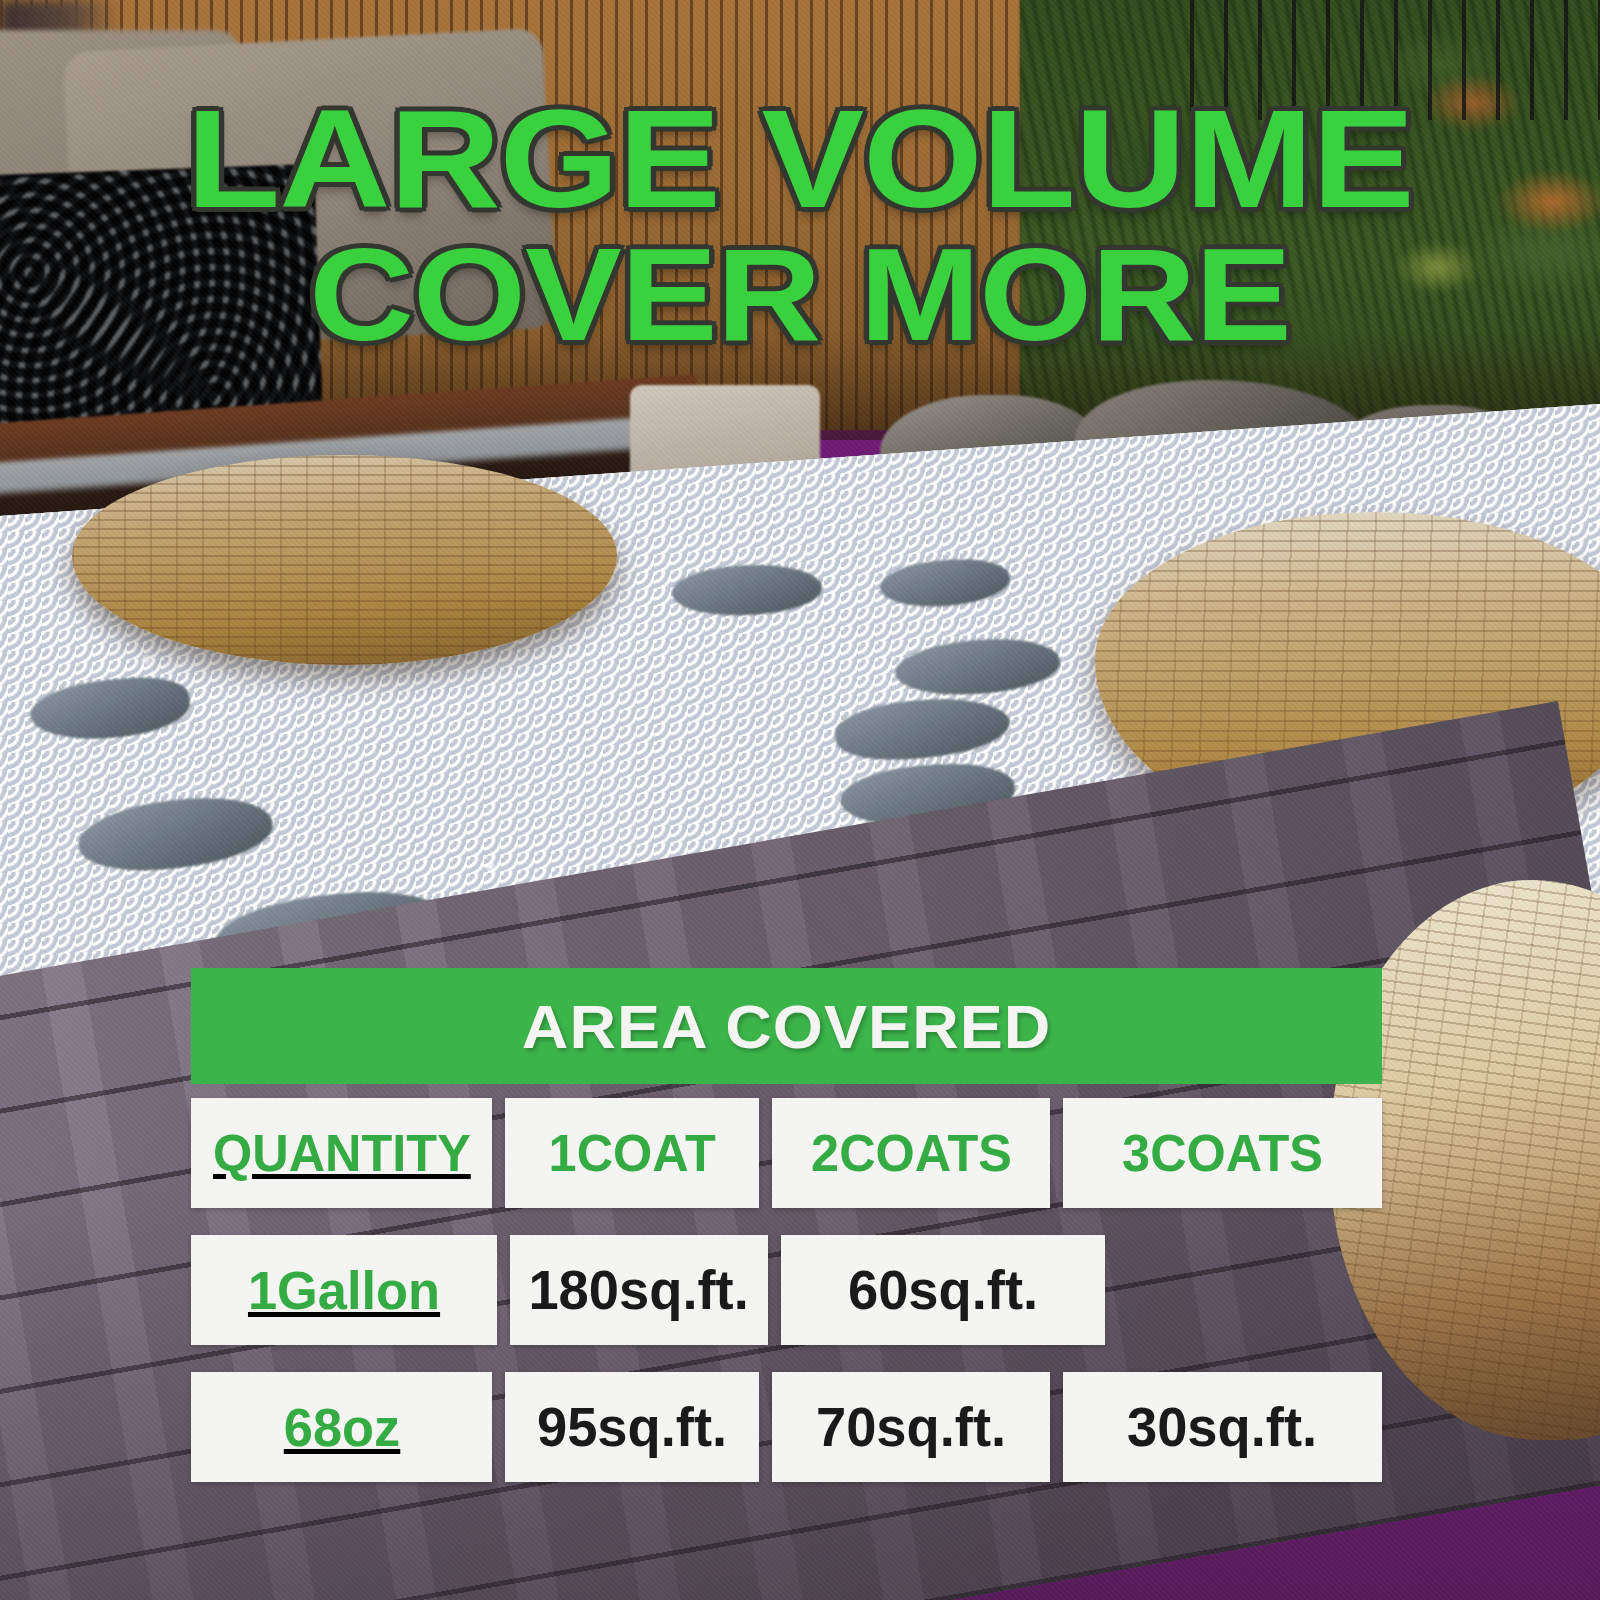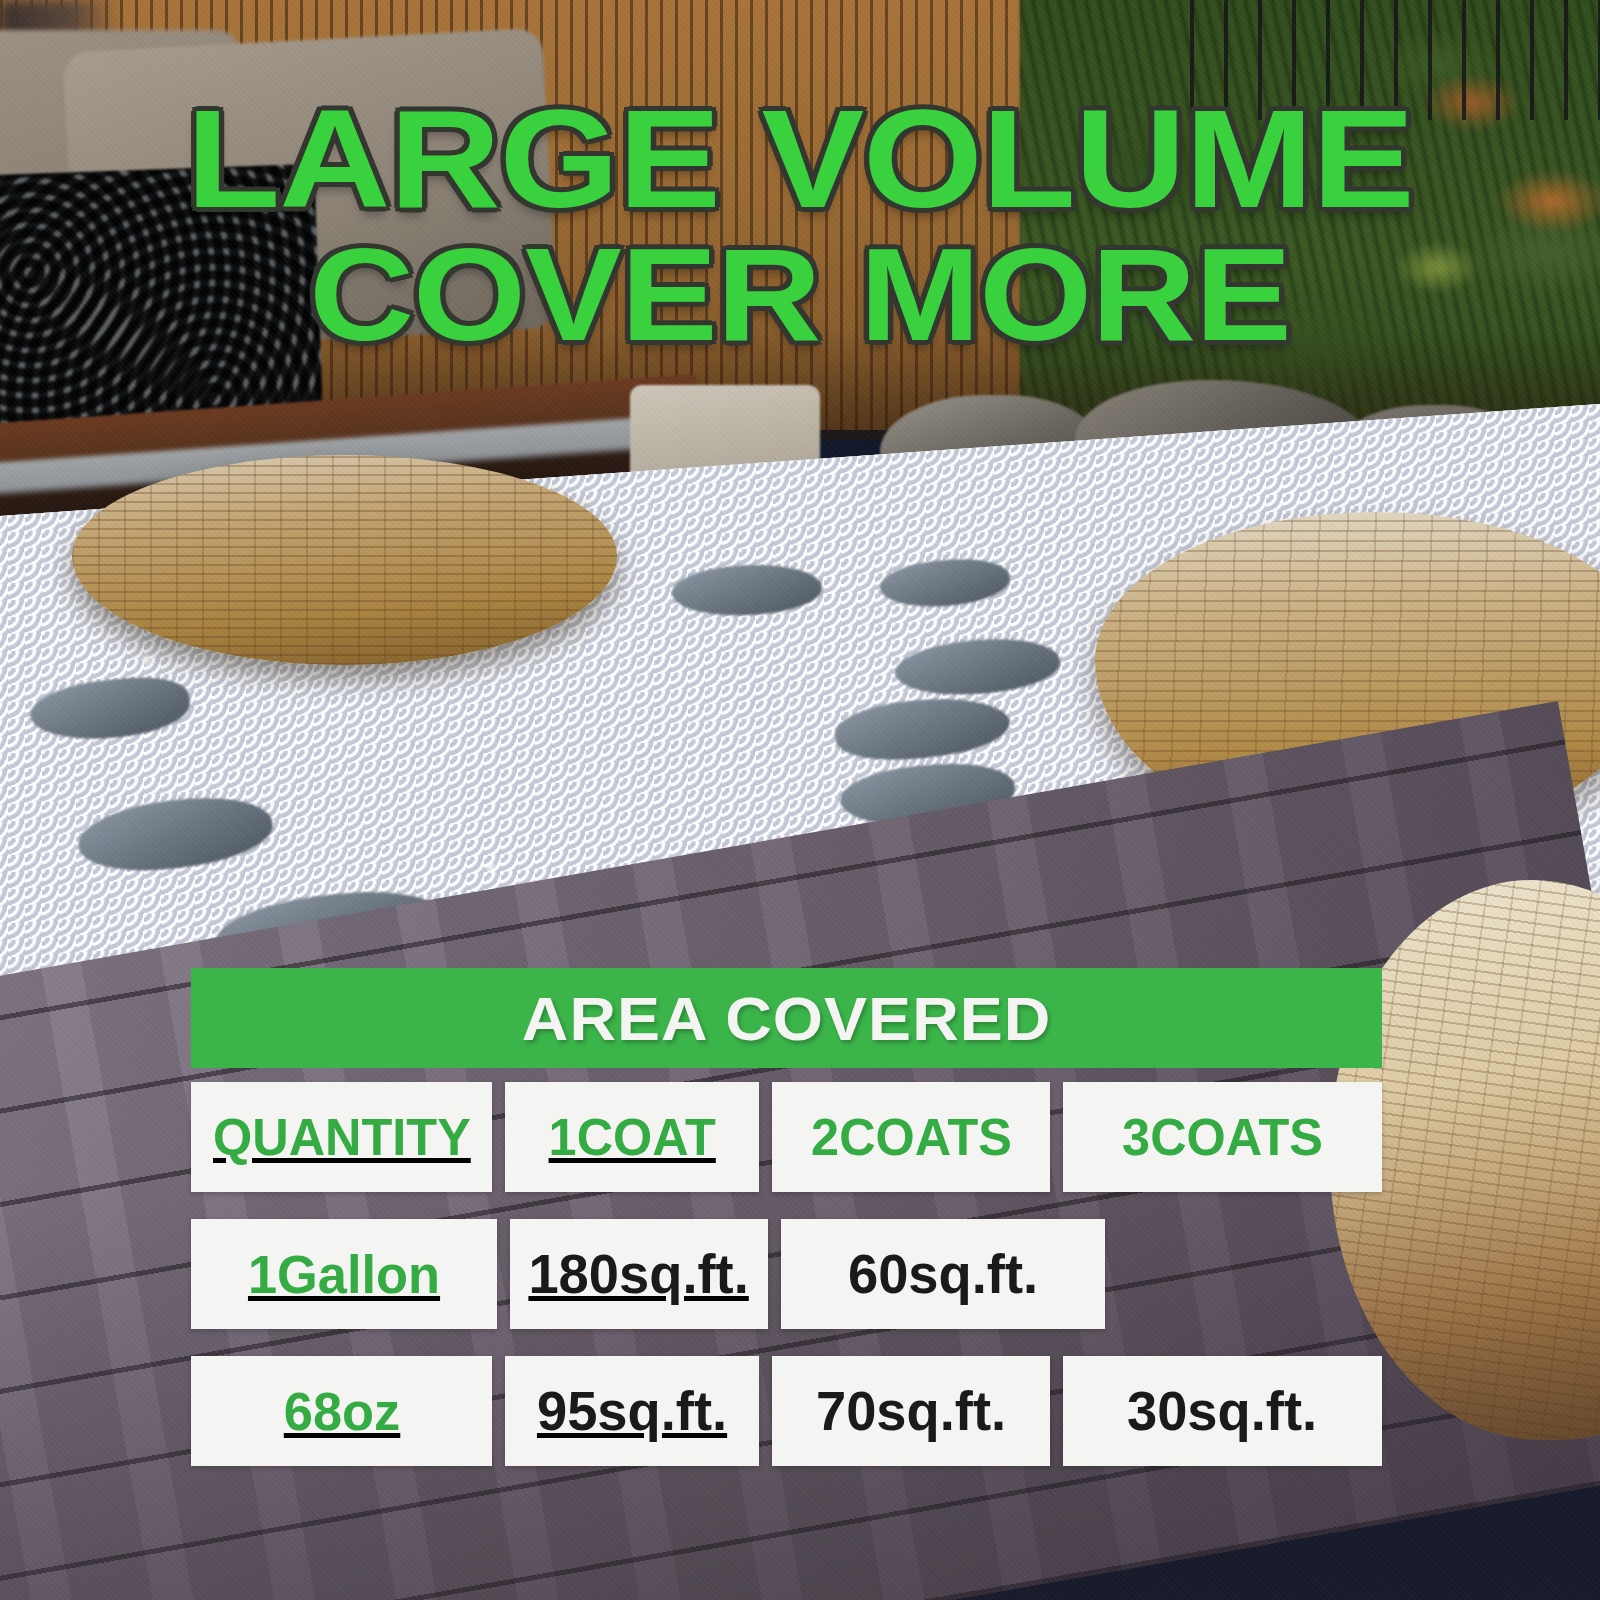--- a/index.html
+++ b/index.html
@@ -1,19 +1,19 @@
 <!DOCTYPE html>
 <html><head>
 <meta charset="utf-8">
 <style>
   html,body{margin:0;padding:0;background:#000;}
   .stage{
     position:relative;width:1600px;height:1600px;overflow:hidden;
     font-family:"Liberation Sans","DejaVu Sans",sans-serif;
-    background:#0f172a;
+    background:#701a75;
   }
 
   
   .photo{position:absolute;inset:0;overflow:hidden;}
 
   
   .wall{
     position:absolute;left:0;top:0;width:1600px;height:430px;
     background:
       repeating-linear-gradient(90deg,
@@ -218,36 +218,36 @@
     text-shadow:
       -4px -4px 0 #34372f, 4px -4px 0 #34372f, -4px 4px 0 #34372f, 4px 4px 0 #34372f,
       0 -5px 0 #34372f, 0 5px 0 #34372f, -5px 0 0 #34372f, 5px 0 0 #34372f,
       0 8px 10px rgba(0,0,0,.35);
   }
   .headline .ln2{font-size:132px;margin-top:14px;}
 
   
   .table-wrap{position:absolute;left:191px;top:968px;width:1191px;}
   .table-head{
-    height:100px;background:#3bb54a;display:flex;align-items:center;justify-content:center;
+    height:116px;background:#3bb54a;display:flex;align-items:center;justify-content:center;
   }
   .table-head span{
     font-weight:bold;font-size:62px;color:#f4f4f2;letter-spacing:1px;
     transform:scaleX(1.04);
     text-shadow:2px 3px 4px rgba(0,0,0,.25);
   }
   .grid{margin-top:14px;}
   .row{display:flex;gap:13px;margin-bottom:27px;}
   .row:last-child{margin-bottom:0;}
   .cell{
     background:#f4f4f2;height:110px;display:flex;align-items:center;justify-content:center;
     box-shadow:0 2px 5px rgba(0,0,0,.22);
   }
   .c0{width:306px;text-decoration:underline;}
-  .c1{width:258px;text-decoration:underline;}
+  .c1{width:258px;}
   .c2{width:282px;}
   .c3{width:324px;}
   .cell span{font-weight:bold;line-height:1;transform:scaleX(.97);}
   .head-cell span{color:#35ab43;font-size:52px;letter-spacing:0px;}
   .qty span{color:#35ab43;font-size:54px;}
   .val span{color:#1a1a1a;font-size:56px;}
 </style>
 </head>
 <body>
 

